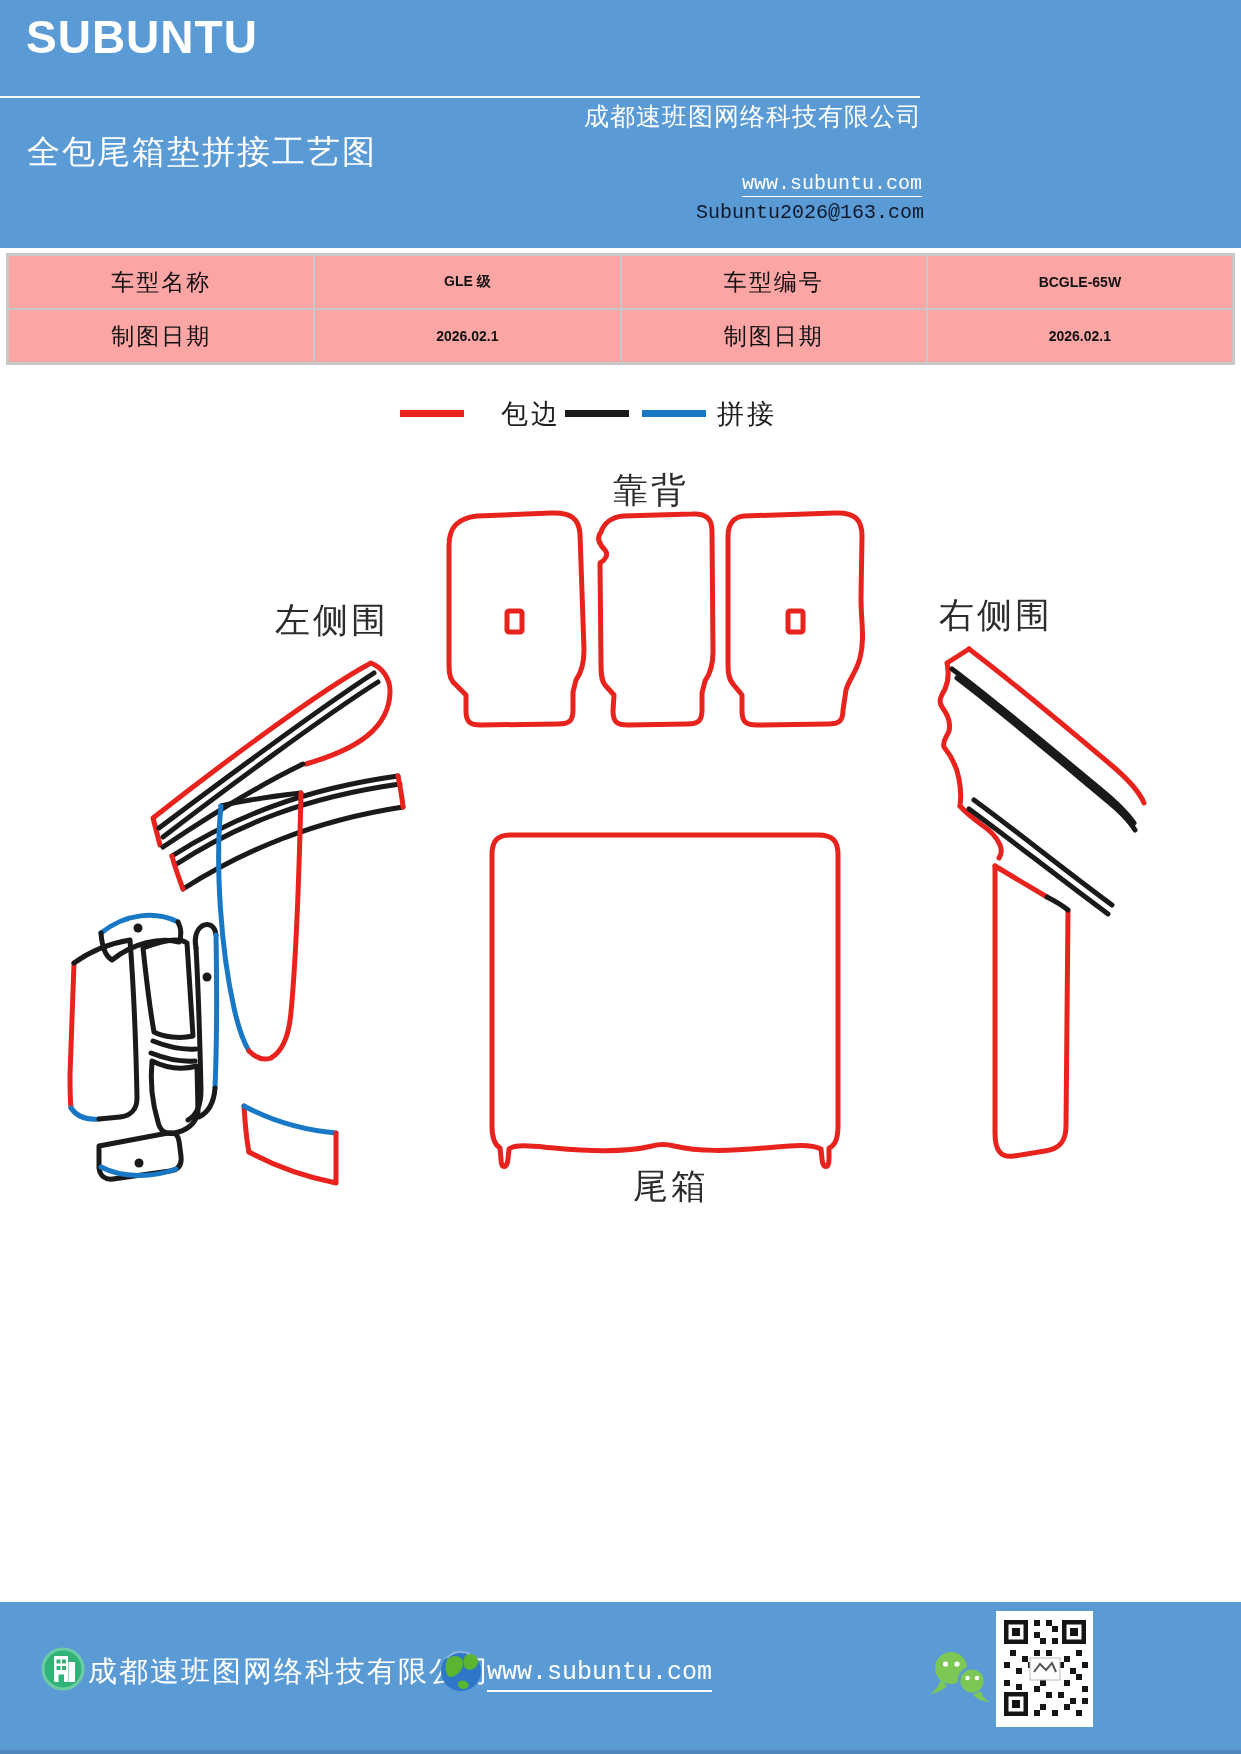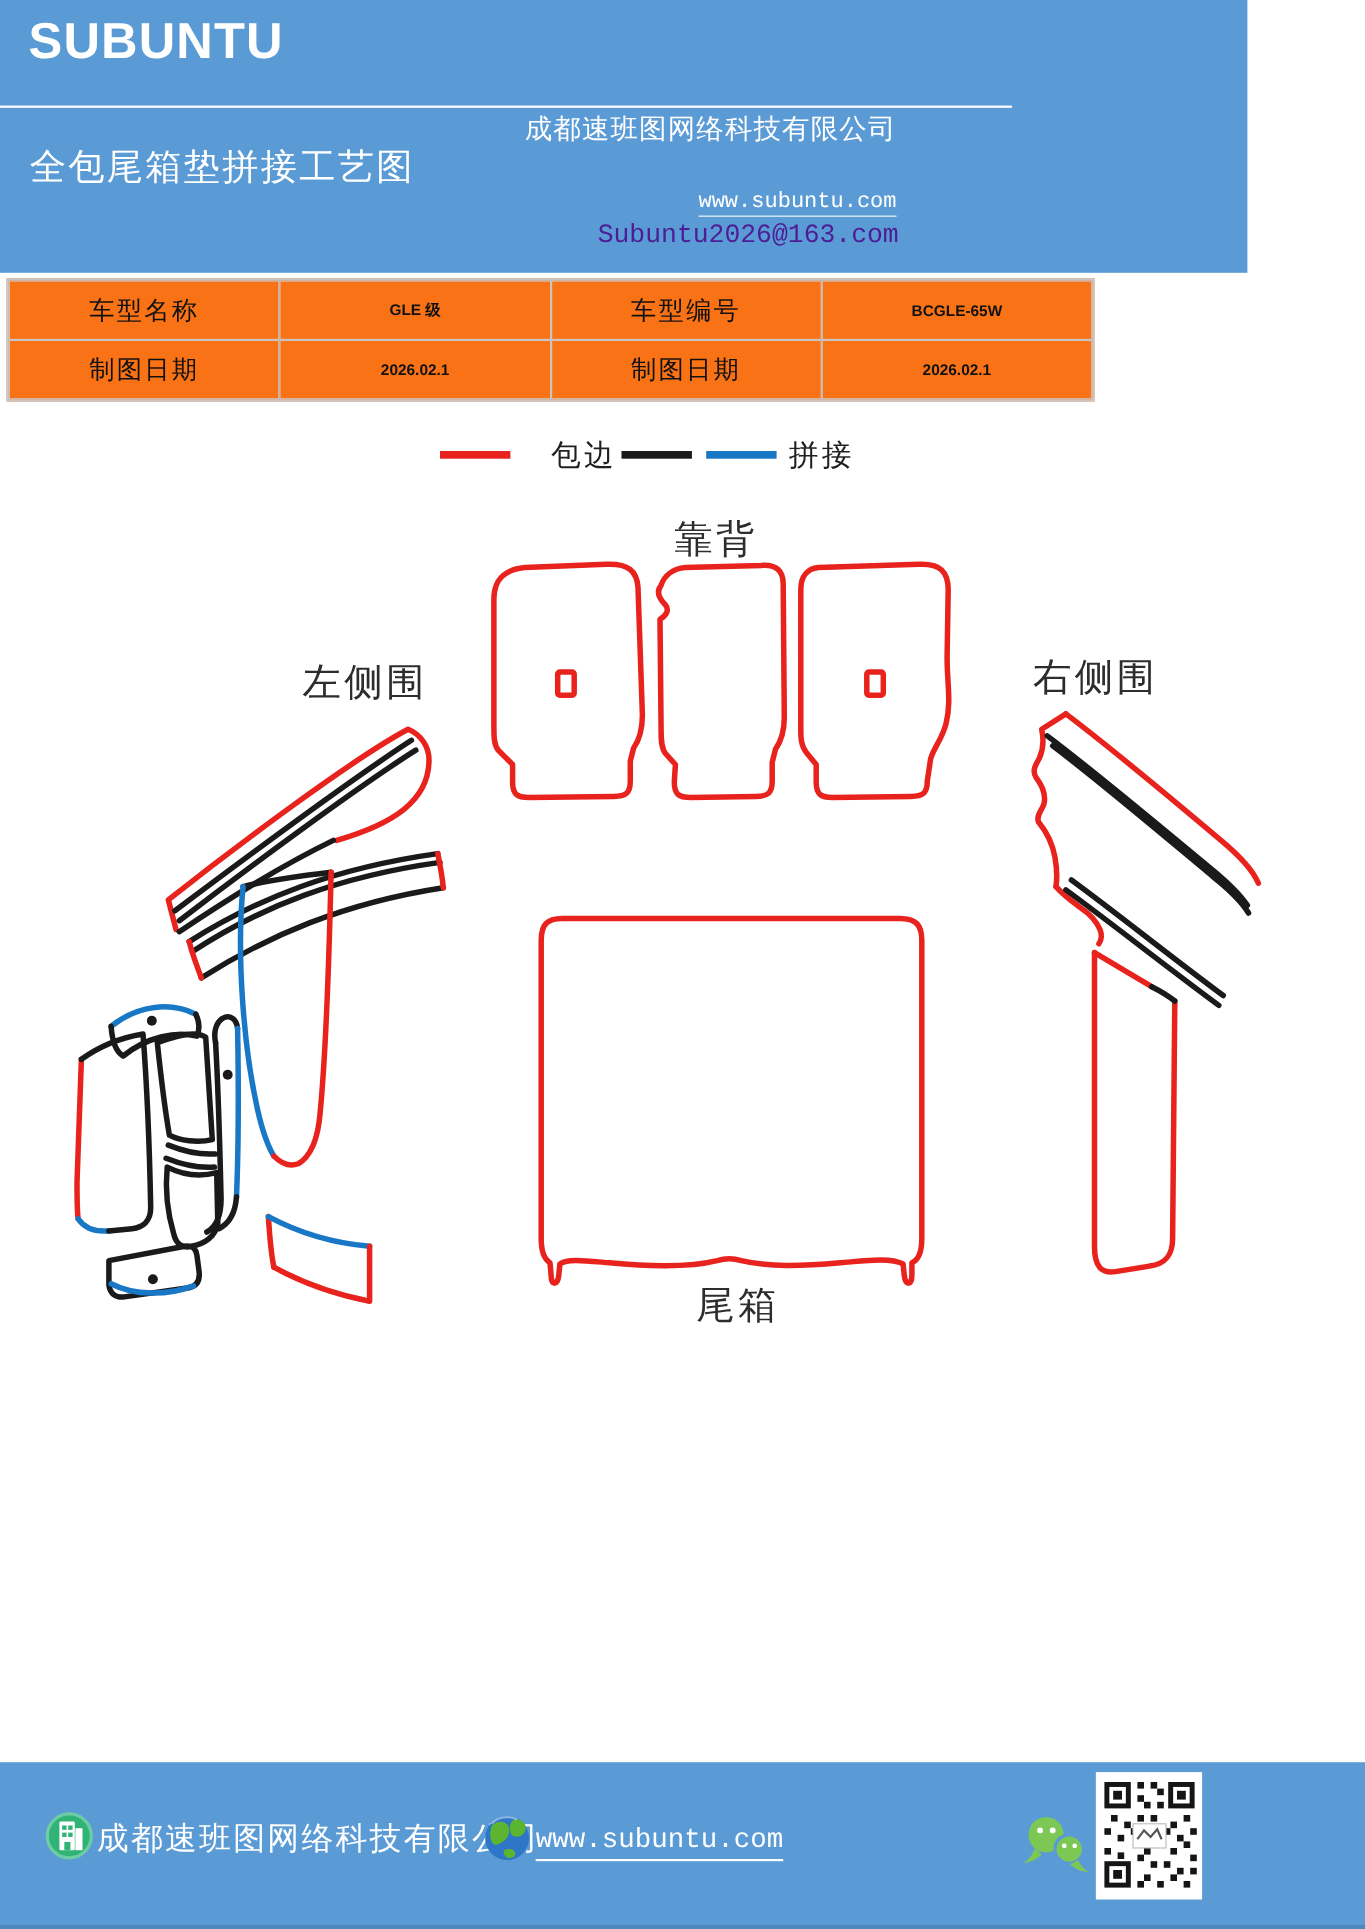--- a/index.html
+++ b/index.html
@@ -1,36 +1,36 @@
 <!DOCTYPE html>
 <html style="--accent: #5B9BD5; --edge_red: #E8231E; --splice_black: #1A1A1A; --splice_blue: #1878C6; --table_border: #C8C8C8; --ink: #2D2D2D;"><head>
 <meta charset="utf-8">
 <style>
   html,body{margin:0;padding:0;background:#888;}
   .page{position:relative;width:1241px;height:1754px;background:#fff;overflow:hidden;
         font-family:"Liberation Sans",sans-serif;margin:0 auto;}
   
-  .hdr{position:absolute;left:0;top:0;width:1134px;height:248px;background:var(--accent);}
+  .hdr{position:absolute;left:0;top:0;width:1241px;height:248px;background:var(--accent);}
   .brand{position:absolute;left:26px;top:10px;color:#fff;font-size:46px;font-weight:800;
          letter-spacing:1px;font-family:"Liberation Sans",sans-serif;}
   .hdr-line{position:absolute;left:0;top:96px;width:920px;height:2px;background:#fff;}
   .doc-title{position:absolute;left:27px;top:130px;color:#fff;font-size:33px;font-weight:400;
          letter-spacing:2px;font-family:"Liberation Serif",serif;}
   .hdr-company{position:absolute;right:319px;top:100px;color:#fff;font-size:25px;
          font-family:"Liberation Serif",serif;letter-spacing:1px;}
   .sop{position:absolute;left:956px;top:48px;color:#fff;font-size:84px;font-weight:800;
          letter-spacing:3px;line-height:1;}
   .hdr-web{position:absolute;right:319px;top:172px;color:#fff;font-size:20px;
          font-family:"Liberation Mono",monospace;border-bottom:1.5px solid #fff;padding-bottom:1px;}
-  .hdr-mail{position:absolute;right:317px;top:201px;color:#4c1d95;font-size:24px;
+  .hdr-mail{position:absolute;right:317px;top:201px;color:#0f172a;font-size:20px;
          font-family:"Liberation Mono",monospace;}
   
-  .info-table{position:absolute;left:6px;top:253px;width:989px;height:112px;
+  .info-table{position:absolute;left:6px;top:253px;width:1229px;height:112px;
          display:grid;grid-template-columns:repeat(4,1fr);grid-template-rows:1fr 1fr;
-         border:2px solid var(--table_border);box-sizing:border-box;background:#f97316;}
+         border:2px solid var(--table_border);box-sizing:border-box;background:#fca5a5;}
   .cell{border:1px solid var(--table_border);display:flex;align-items:center;justify-content:center;
          color:#111;}
   .cell.lab{font-family:"Liberation Serif",serif;font-size:23px;letter-spacing:2px;}
   .cell.val{font-family:"Liberation Sans",sans-serif;font-size:14px;font-weight:700;}
   
   .legend-swatch{position:absolute;height:7px;width:64px;top:410px;}
   .legend-text{position:absolute;top:396px;font-size:27px;color:#1f1f1f;
          font-family:"Liberation Serif",serif;letter-spacing:3px;}
   
   .diagram{position:absolute;left:0;top:0;width:1241px;height:1754px;pointer-events:none;}

